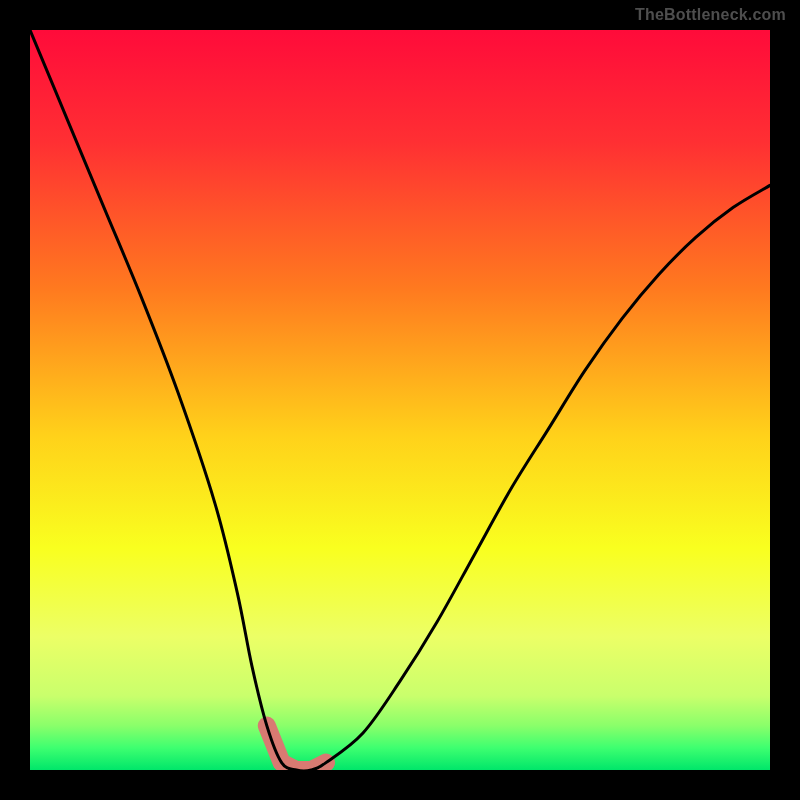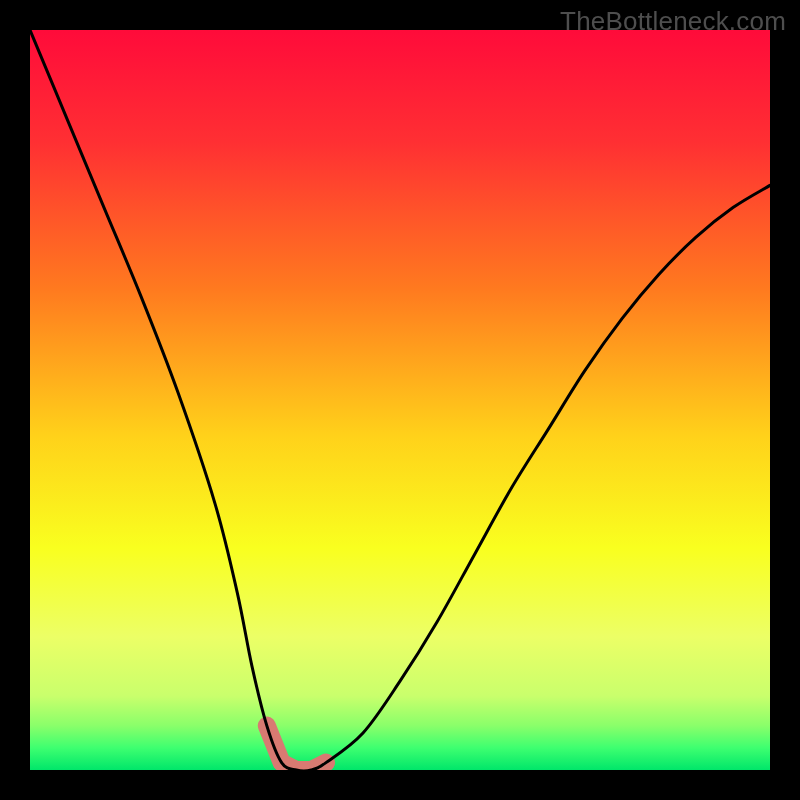--- a/index.html
+++ b/index.html
@@ -27,22 +27,22 @@
   }
   .gradient {
     position: absolute;
     inset: 0;
   }
   .watermark {
     position: absolute;
     top: 6px;
     right: 14px;
     color: #4e4e4e;
-    font-size: 26px;
-    font-weight: 400;
+    font-size: 16px;
+    font-weight: 700;
     letter-spacing: 0.2px;
   }
   svg.curve {
     position: absolute;
     inset: 0;
     width: 100%;
     height: 100%;
     overflow: visible;
   }
 </style>

